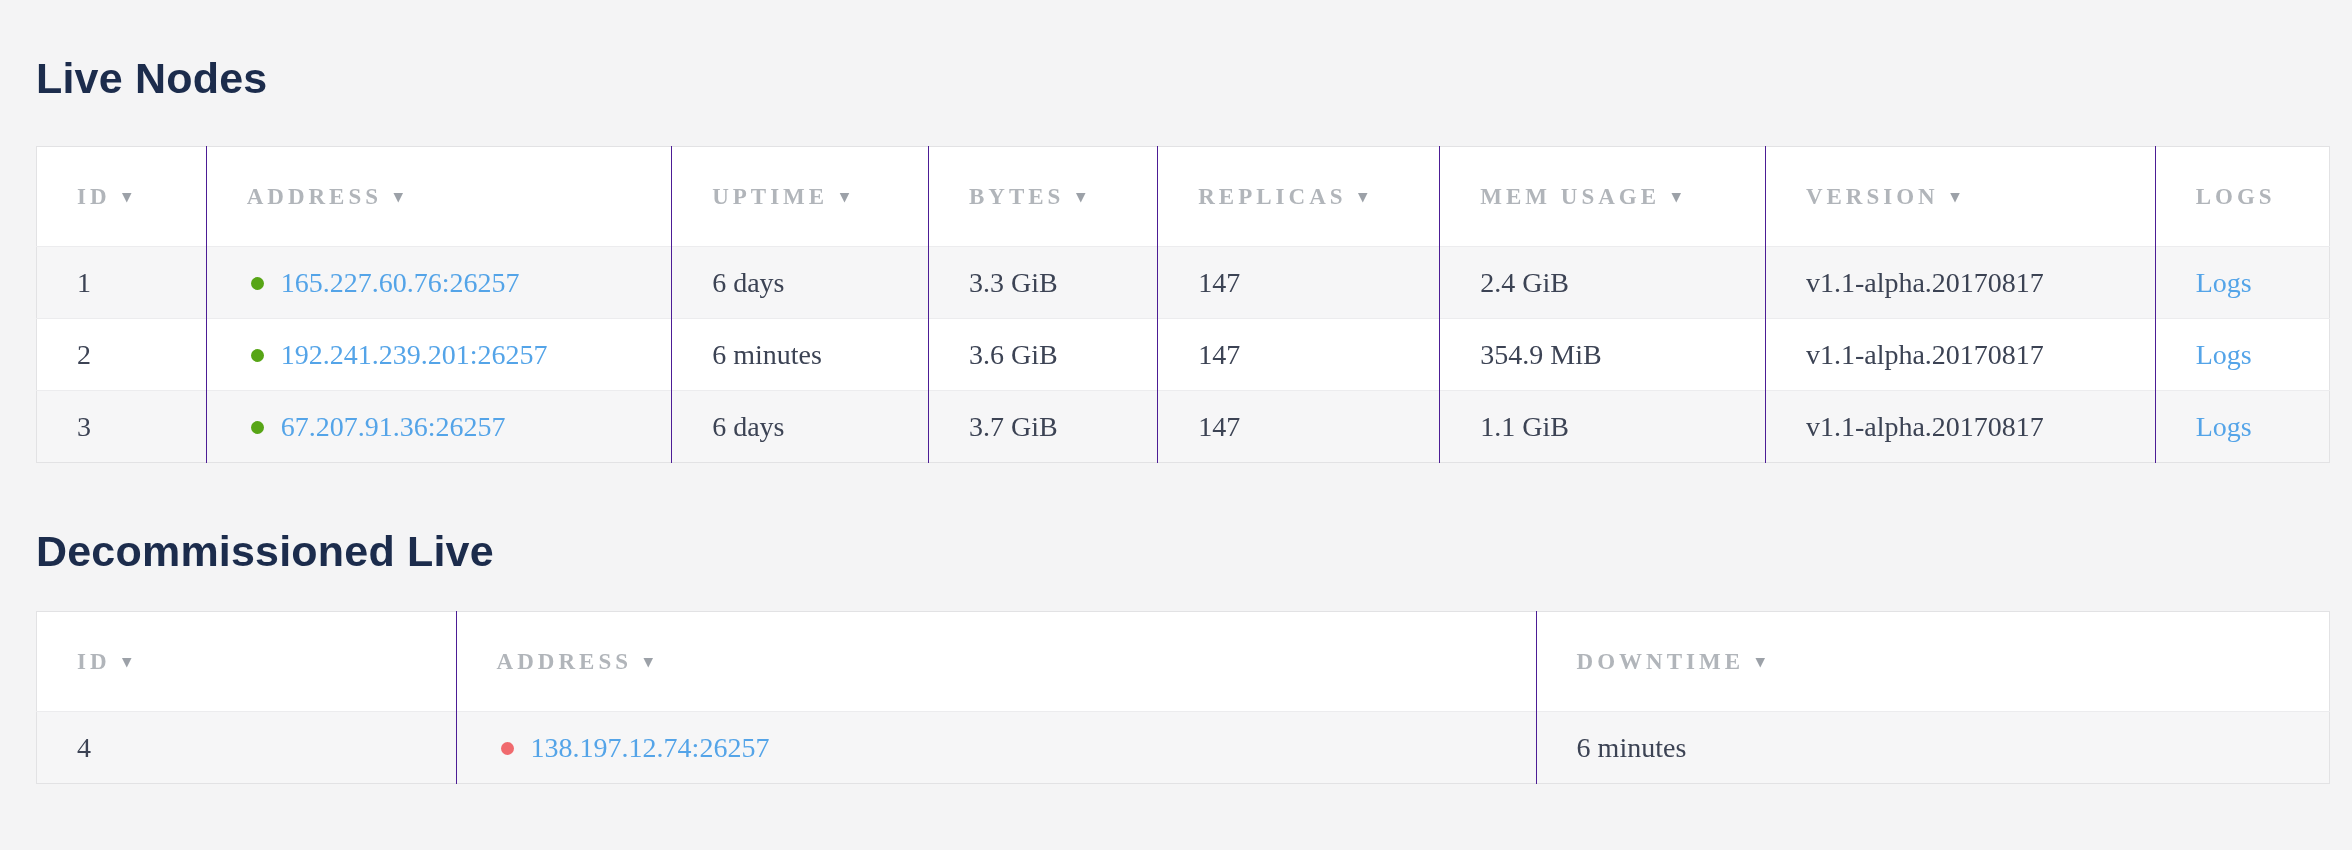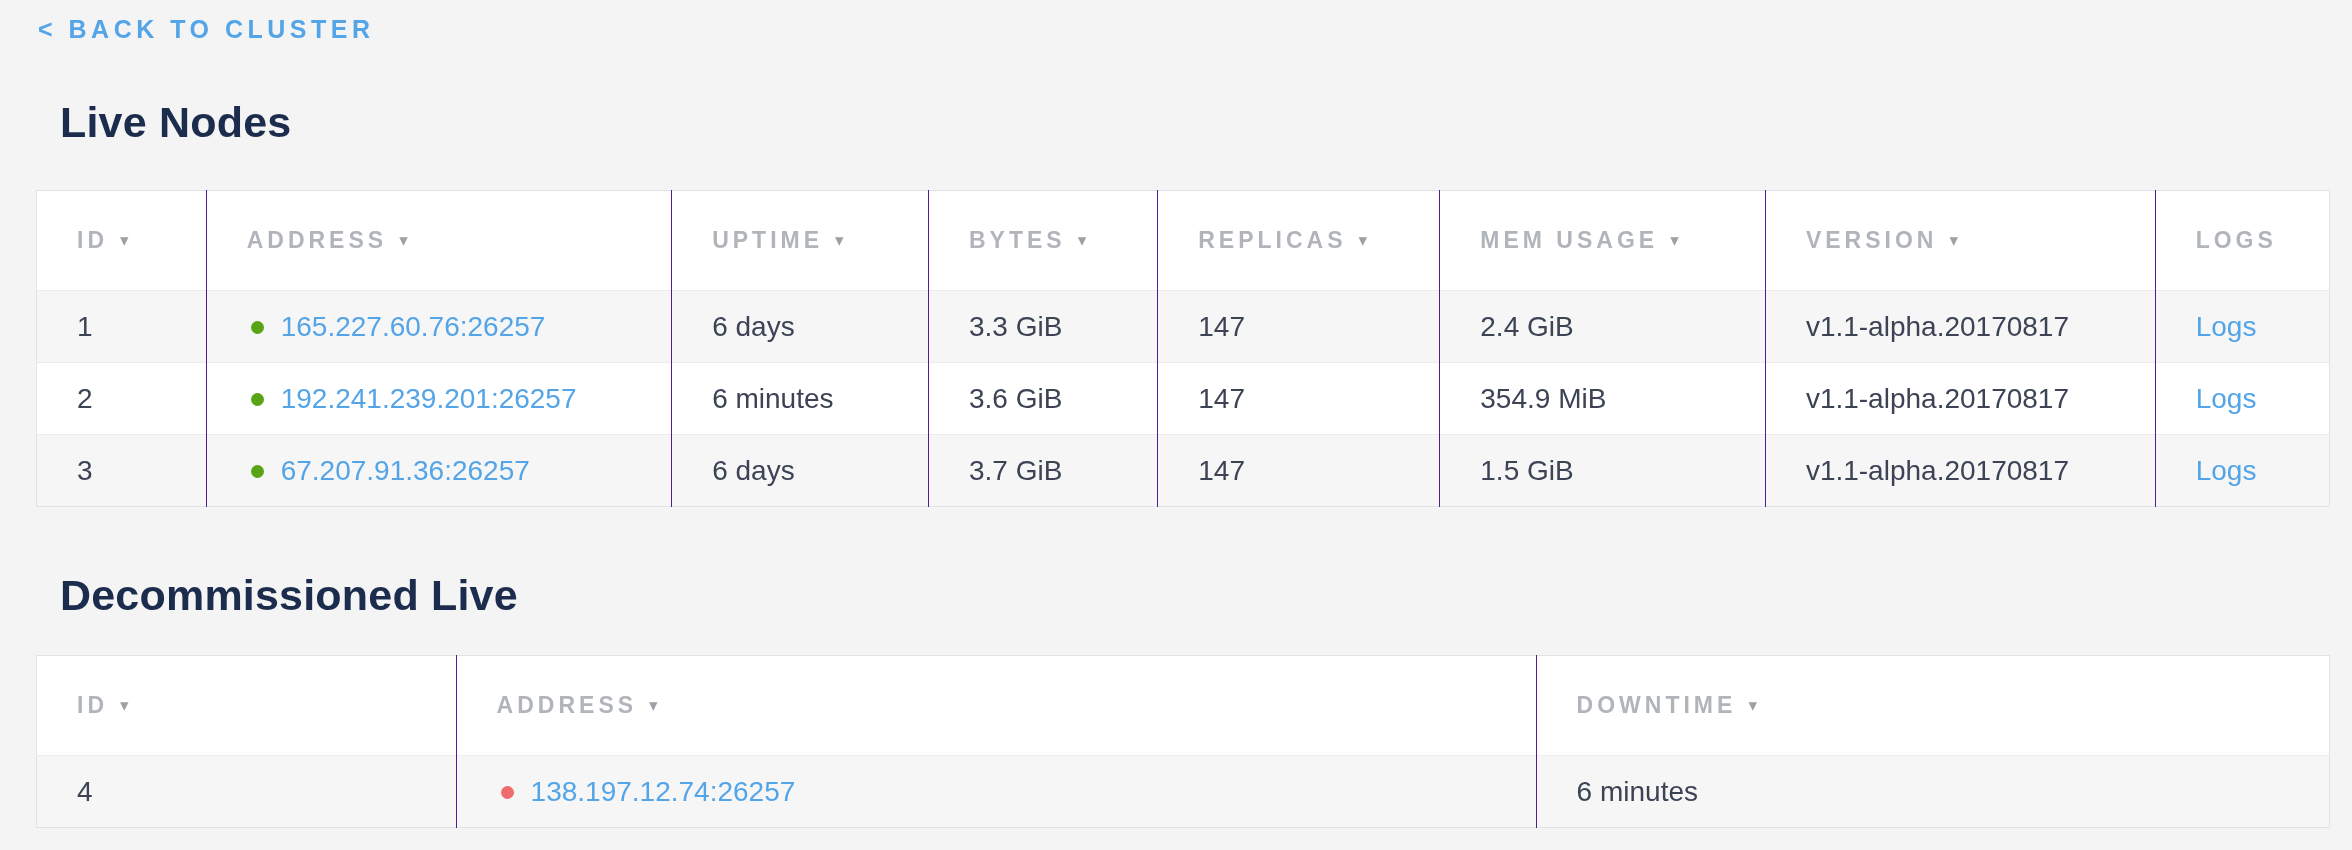--- a/index.html
+++ b/index.html
@@ -22,32 +22,32 @@
     line-height: 30px;
     cursor: pointer;
   }
 
   h2.section-title {
     color: #1c2c4c;
     font-size: 43px;
     font-weight: 700;
     line-height: 48px;
     letter-spacing: 0.2px;
-    margin-left: 24px;
   }
   h2.live-title   { margin-top: 54px; }
   h2.decomm-title { margin-top: 64px; }
 
   table.nodes-table {
     margin-top: 44px;
     width: 2294px;
     border-collapse: collapse;
     background: #0ea5e9;
     border: 1px solid #e2e2e4;
     table-layout: fixed;
+    font-family: Liberation Serif, serif;
   }
   table.decomm-table { margin-top: 36px; }
 
   th {
     height: 100px;
     text-align: left;
     vertical-align: middle;
     padding-left: 40px;
     color: #b1b5ba;
     font-size: 23px;
@@ -91,21 +91,20 @@
     color: #54a4e8;
     text-decoration: none;
     cursor: pointer;
   }
 </style>
 </head>
 <body>
 
 <div class="page">
 
-  <a class="back-link">&lt; BACK TO CLUSTER</a>
 
   <h2 class="section-title live-title">Live Nodes</h2>
 
   <table class="nodes-table live-table">
     <colgroup>
       <col style="width:7.4%">
         <col style="width:20.3%">
         <col style="width:11.2%">
       <col style="width:10.0%">
         <col style="width:12.3%">
@@ -145,21 +144,21 @@
         <td>354.9 MiB</td>
         <td>v1.1-alpha.20170817</td>
         <td><a class="cell-link">Logs</a></td>
       </tr>
       <tr>
         <td>3</td>
         <td class="addr-cell"><span class="dot dot-live"></span><a class="cell-link">67.207.91.36:26257</a></td>
         <td>6 days</td>
         <td>3.7 GiB</td>
         <td>147</td>
-        <td>1.5 GiB</td>
+        <td>1.1 GiB</td>
         <td>v1.1-alpha.20170817</td>
         <td><a class="cell-link">Logs</a></td>
       </tr>
     </tbody>
   </table>
 
   <h2 class="section-title decomm-title">Decommissioned Live</h2>
 
   <table class="nodes-table decomm-table">
     <colgroup>

